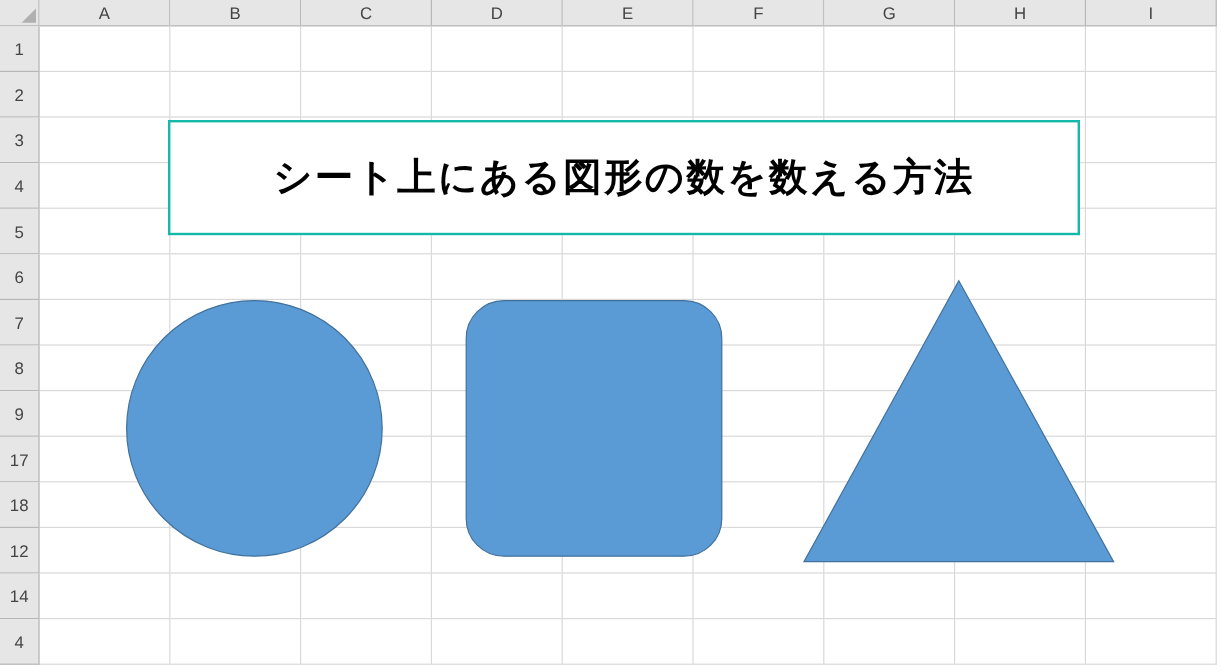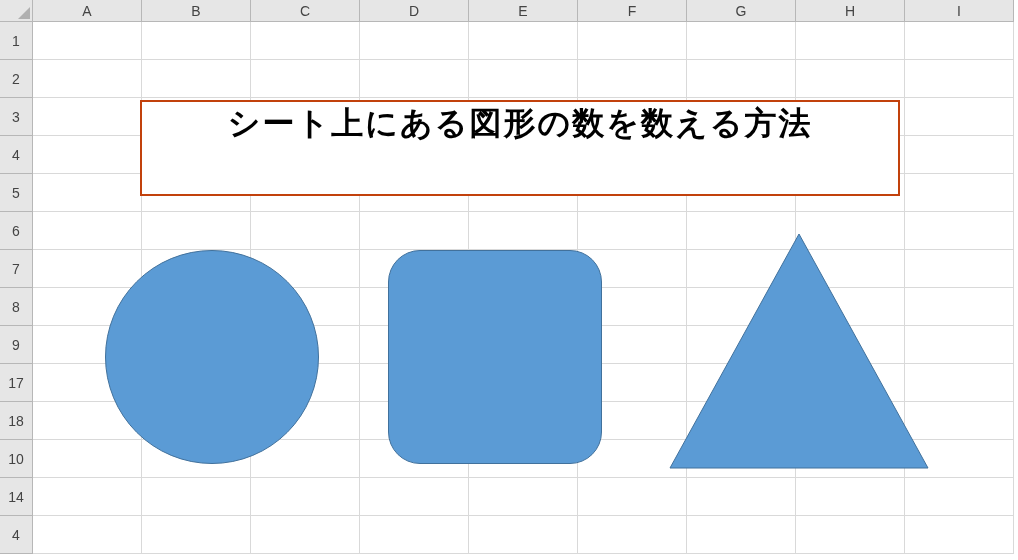--- a/index.html
+++ b/index.html
@@ -108,23 +108,24 @@
 
   
 
   .title-box {
     position: absolute;
     left: 140px;
     top: 100px;
     width: 760px;
     height: 96px;
     background: #ffffff;
-    border: 2px solid #c2410c;
+    border: 2px solid #14b8a6;
     box-sizing: border-box;
     display: flex;
+    align-items: center;
     justify-content: center;
     font-size: 32px;
     font-weight: 700;
     letter-spacing: 2px;
     color: #000;
     cursor: move;
   }
 
   .shape {
     position: absolute;
@@ -179,21 +180,21 @@
     <div class="row-header">2</div>
     <div class="row-header">3</div>
     <div class="row-header">4</div>
     <div class="row-header">5</div>
     <div class="row-header">6</div>
     <div class="row-header">7</div>
     <div class="row-header">8</div>
     <div class="row-header">9</div>
     <div class="row-header">17</div>
     <div class="row-header">18</div>
-    <div class="row-header">10</div>
+    <div class="row-header">12</div>
     <div class="row-header">14</div>
     <div class="row-header">4</div>
   </div>
 
   <div class="grid" id="grid">
       <div class="grid-row">
         <div class="cell"></div>
         <div class="cell"></div>
         <div class="cell"></div>
         <div class="cell"></div>

